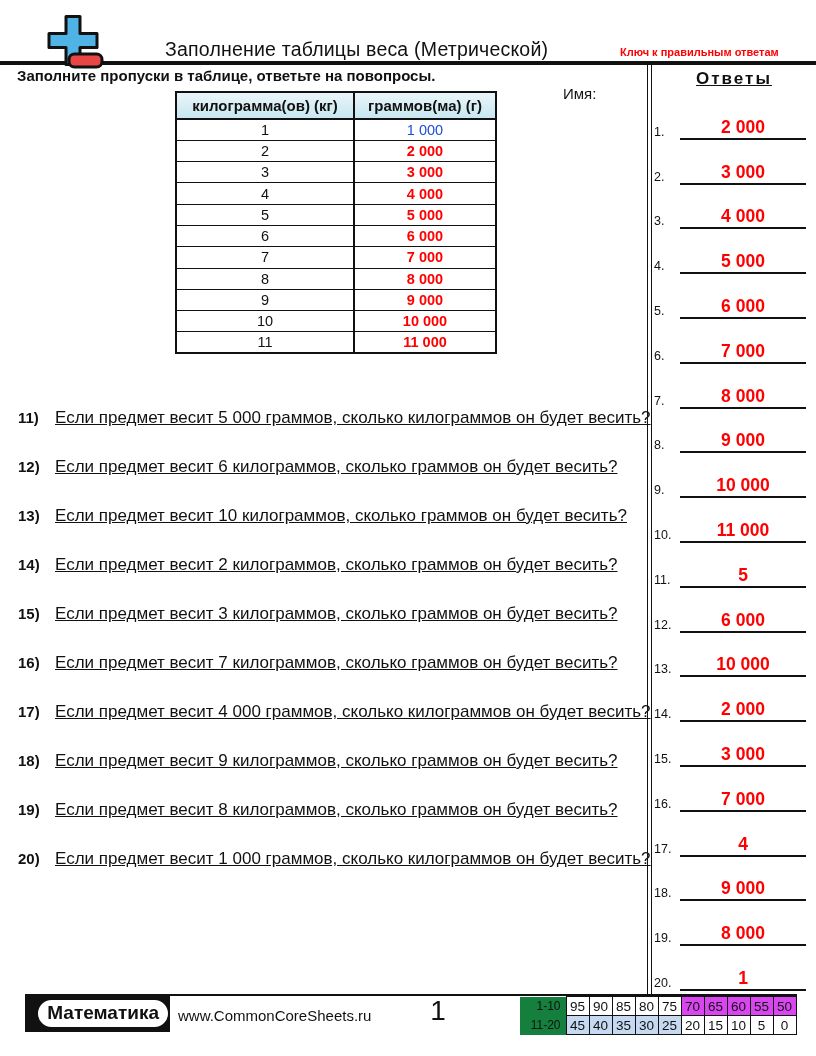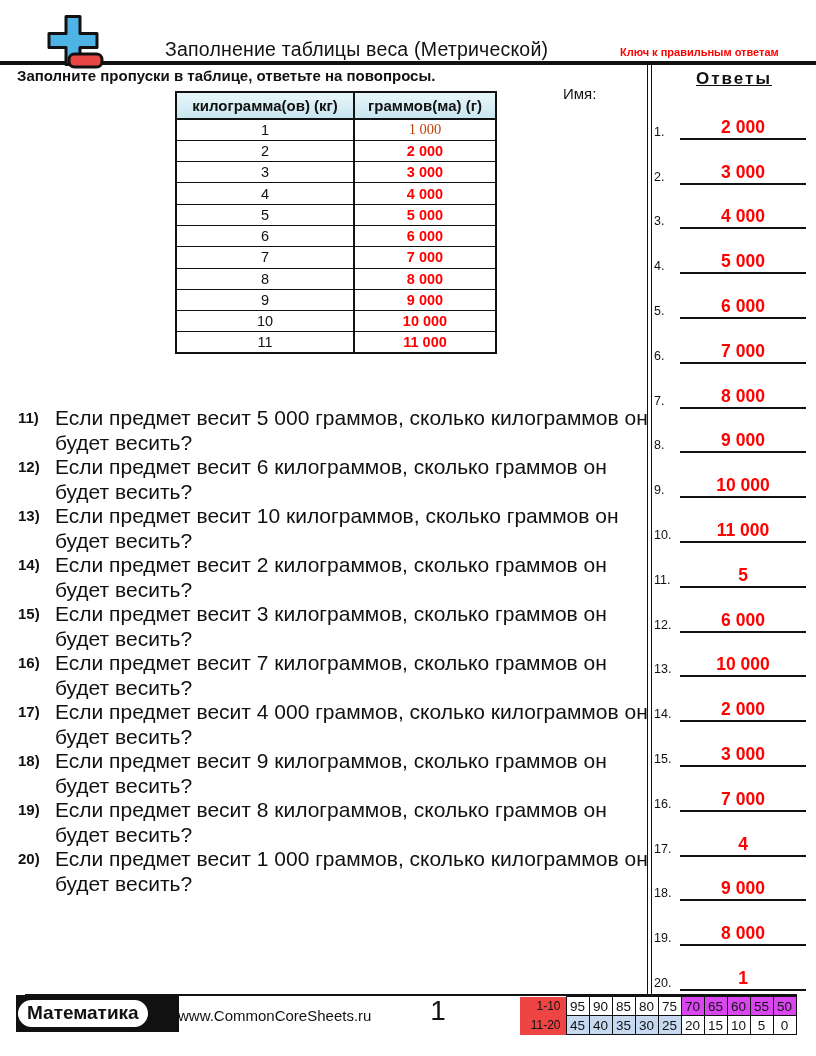--- a/index.html
+++ b/index.html
@@ -18,53 +18,53 @@
 
   .conv-table { position:absolute; left:175px; top:91px; border-collapse:collapse; table-layout:fixed; }
   .conv-table th, .conv-table td { border:1px solid #111; text-align:center; }
   .conv-table table, .conv-table { border:2.5px solid #111; }
   .conv-table th { width:178px; height:27px; font-size:15px; font-weight:bold;
       background:linear-gradient(#e9f6fa, #c8e6f0); border-bottom:2.5px solid #111; }
   .conv-table th:last-child { width:142px; }
   .conv-table td { height:21.3px; font-size:14.5px; }
   .conv-table td + td, .conv-table th + th { border-left:2px solid #111; }
   .conv-table td.ans-val { color:#ff0000; font-weight:bold; }
-  .conv-table td.given-val { color:#c2410c;font-family:Liberation Serif, serif; }
+  .conv-table td.given-val { color:#1d4ed8; }
 
   .questions { position:absolute; left:18px; top:406px; width:634px; }
   .q { display:flex; min-height:49px; align-items:flex-start; }
   .qnum { width:37px; font-size:15px; font-weight:bold; line-height:24.5px; flex:none; }
-  .qtext { flex:1; font-size:21px; line-height:24.5px; }
+  .qtext { flex:1; font-size:17px; line-height:24.5px;text-decoration:underline; }
 
   
   .divider { position:absolute; left:647px; top:61px; height:933px; width:5px;
       border-left:1.5px solid #111; border-right:1.5px solid #111; }
 
   
   .answers-title { position:absolute; left:655px; top:69px; width:158px; text-align:center;
       font-size:17px; font-weight:bold; letter-spacing:2px; text-decoration:underline; }
   .answers { position:absolute; left:654px; top:95px; width:160px; }
   .ans { display:flex; align-items:flex-end; height:44.8px; }
   .anum { width:26px; font-size:12.5px; flex:none; line-height:15px; }
   .aval { width:126px; border-bottom:2px solid #111; text-align:center;
       color:#ff0000; font-weight:bold; font-size:17.5px; padding-bottom:1px; line-height:20px; }
 
   
   .footer-rule { position:absolute; left:25px; top:994px; width:772px; height:1.5px; background:#111; }
-  .subject-badge { position:absolute; left:16px; top:995px; width:163px; height:37px; background:#111;
-      display:flex; align-items:center; justify-content:flex-start; z-index:2; }
+  .subject-badge { position:absolute; left:25px; top:995px; width:145px; height:37px; background:#111;
+      display:flex; align-items:center; justify-content:flex-end; z-index:2; }
   .subject-pill { background:#fff; border:2.5px solid #111; border-radius:18px;
       padding:2px 9px 3px; font-size:19px; font-weight:bold; white-space:nowrap; }
   .website { position:absolute; left:178px; top:1007px; font-size:15px; }
   .page-num { position:absolute; left:420px; top:995px; width:36px; text-align:center; font-size:28px; }
 
   .grade-table { position:absolute; left:520px; top:996px; border-collapse:collapse; }
   .grade-table td { width:23px; height:19px; border:1px solid #111; text-align:center;
       font-size:13.5px; padding:0; }
-  .grade-table td.lbl { width:46px; border:none; text-align:right; padding-right:5px; font-size:12px; background:#ef4444; }
+  .grade-table td.lbl { width:46px; border:none; text-align:right; padding-right:5px; font-size:12px; background:#15803d; }
   .grade-table tr:first-child td:nth-child(n+7) { background:#d946ef; }
   .grade-table tr:last-child  td:nth-child(n+2):nth-child(-n+6) { background:#c6d9f1;margin-left:21px; }
 </style>
 </head>
 <body>
 
 <div class="page">
 
   <svg class="logo" viewBox="0 0 62 56" aria-hidden="true">
     <path d="M24 2.5 h14 v17 h17 v14 h-17 v17 h-14 v-17 h-17 v-14 h17 z" fill="#4FB3E5" stroke="#111" stroke-width="3" stroke-linejoin="round"></path>

